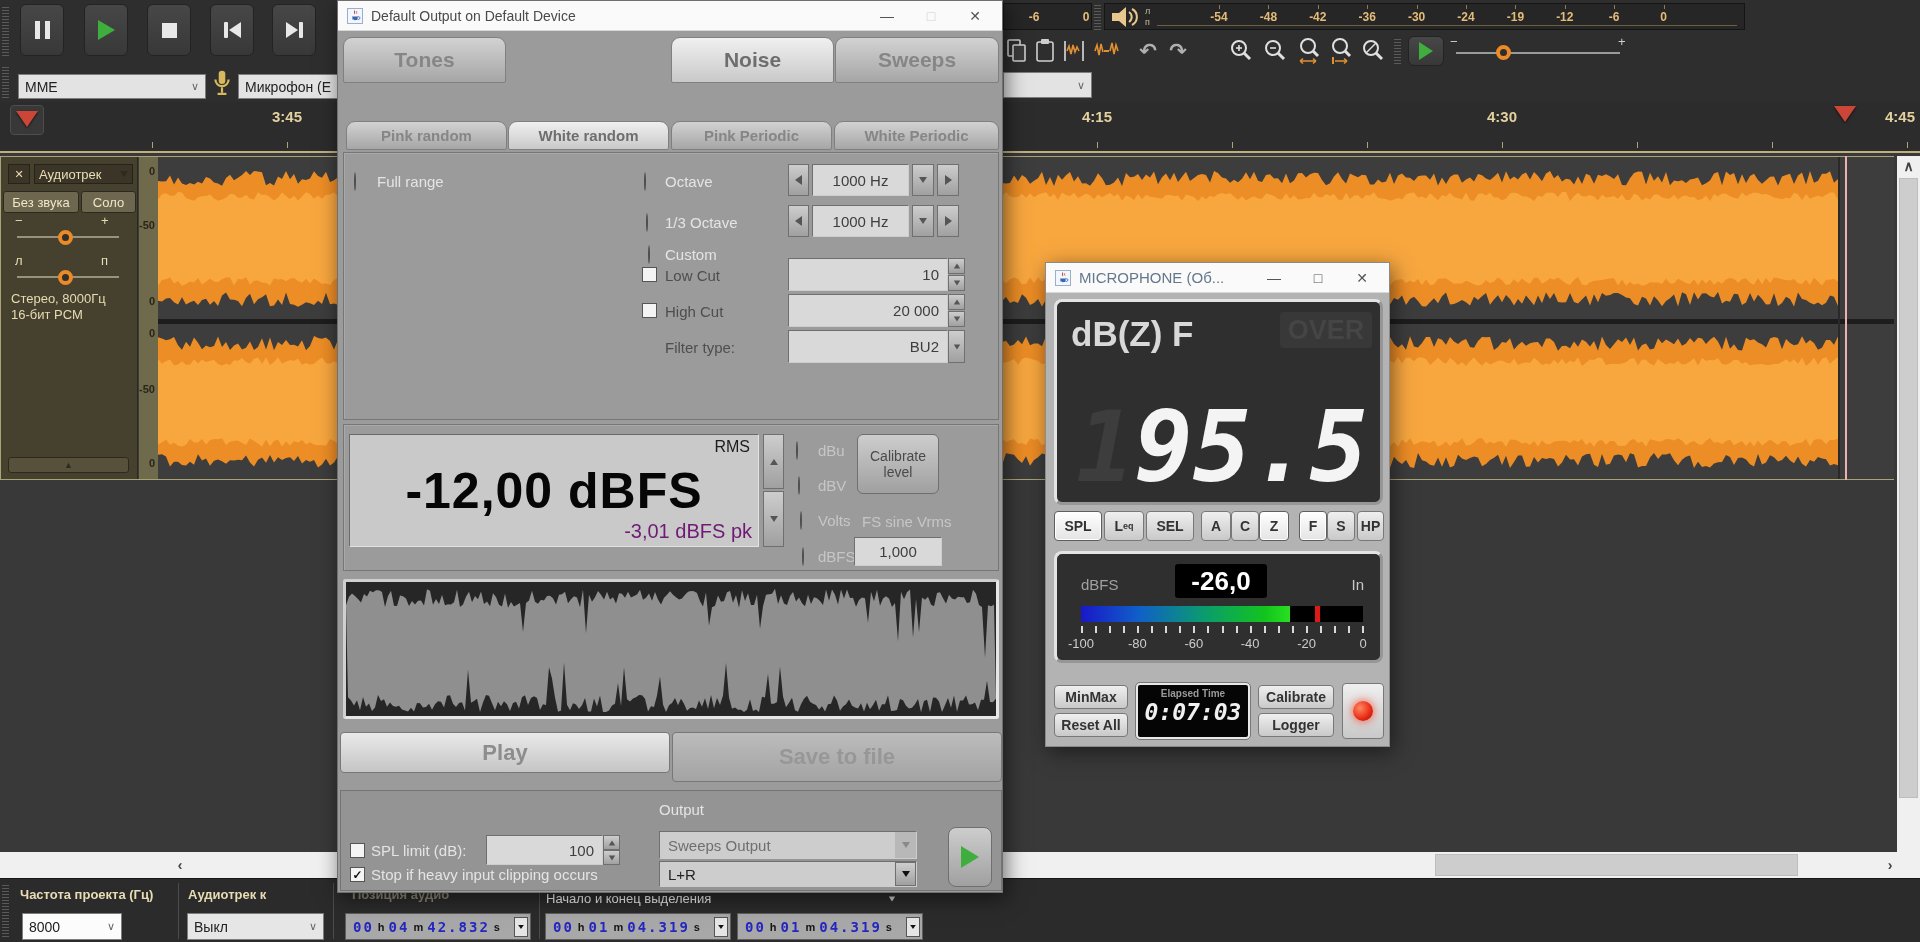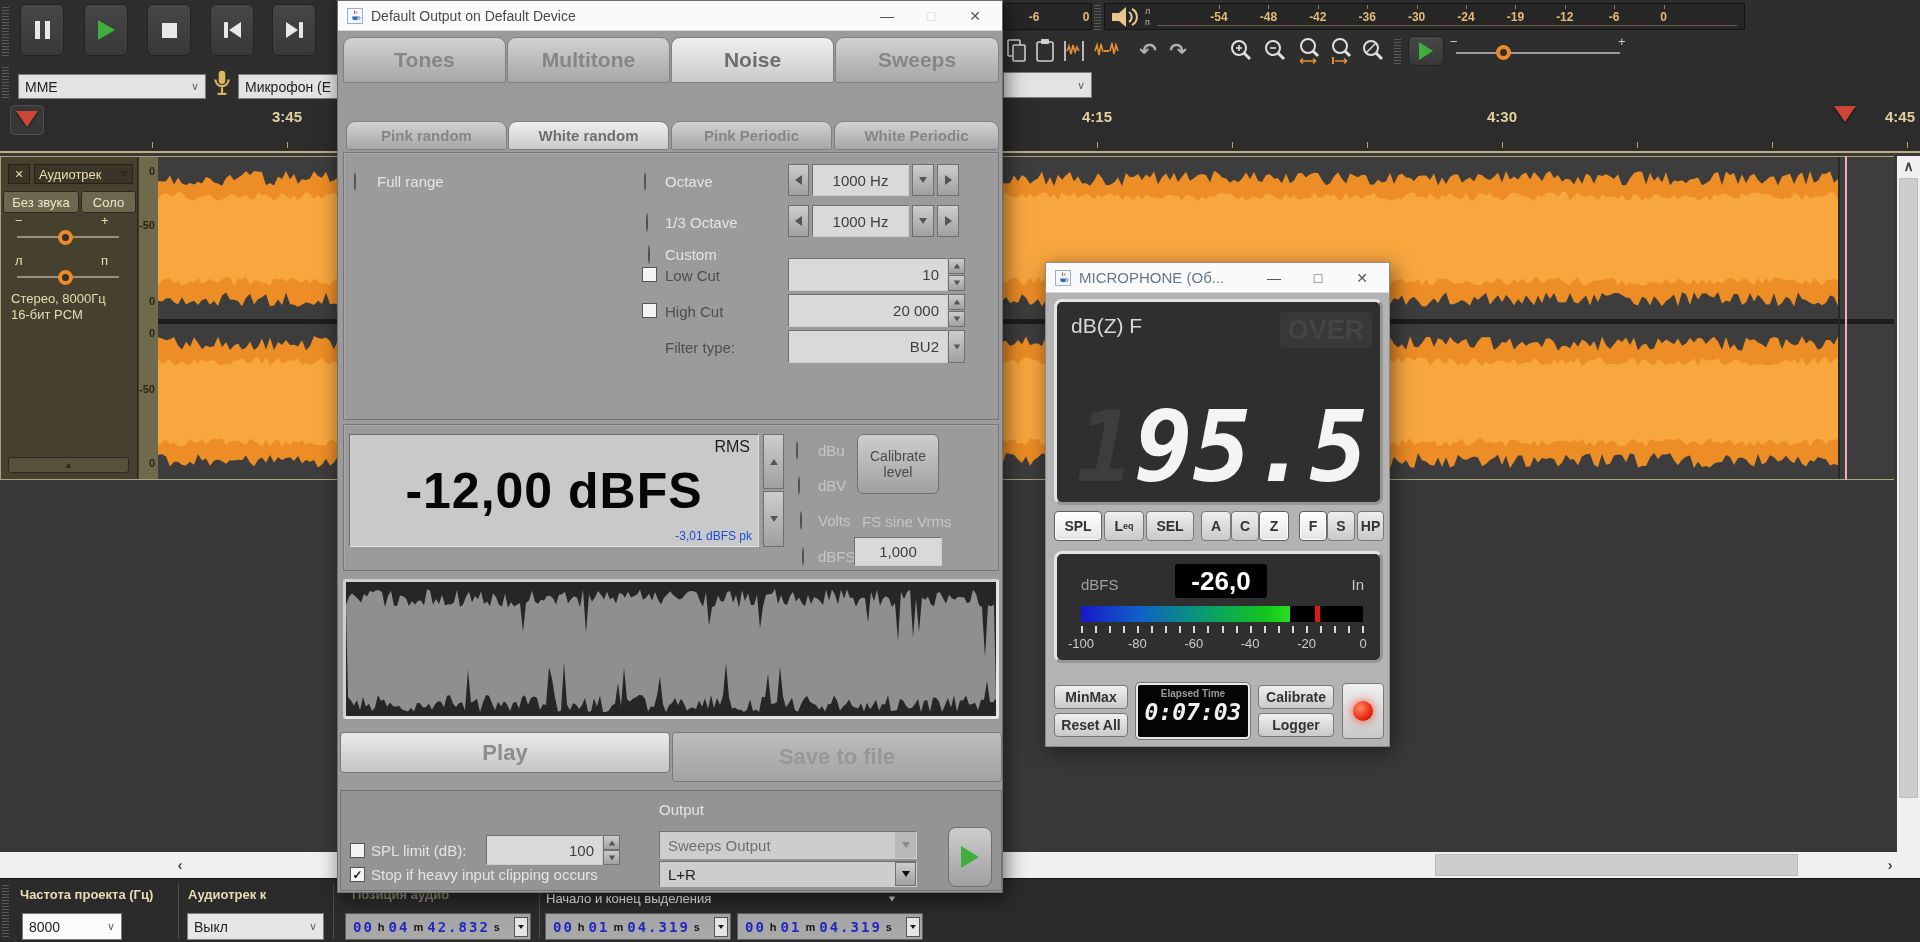--- a/index.html
+++ b/index.html
@@ -401,21 +401,20 @@
             <path d="M7 2c2 1-1 2 1 3.5" stroke="#c84828" fill="none" stroke-width="1.2"></path>
             <path d="M9.5 2.5c1.5.8-.8 1.6.8 2.8" stroke="#c84828" fill="none" stroke-width="1"></path>
           </svg>
         </span>
       <span>Default Output on Default Device</span>
       <span class="wbtn" style="margin-left:auto">—</span>
       <span class="wbtn dis">□</span>
       <span class="wbtn">✕</span>
     </div>
     <div class="abs tab" style="left:5px;top:36px;width:163px;height:46px;font-size:21px">Tones</div>
-    <div class="abs tab" style="left:169px;top:36px;width:163px;height:46px;font-size:21px">Multitone</div>
     <div class="abs tab on" style="left:333px;top:36px;width:163px;height:46px;font-size:21px">Noise</div>
     <div class="abs tab" style="left:497px;top:36px;width:164px;height:46px;font-size:21px">Sweeps</div>
 
     <div class="abs tab" style="left:8px;top:120px;width:161px;height:29px;font-size:15px">Pink random</div>
     <div class="abs tab on" style="left:170px;top:120px;width:161px;height:29px;font-size:15px">White random</div>
     <div class="abs tab" style="left:333px;top:120px;width:161px;height:29px;font-size:15px">Pink Periodic</div>
     <div class="abs tab" style="left:496px;top:120px;width:165px;height:29px;font-size:15px">White Periodic</div>
 
     <div class="abs gbox" style="left:5px;top:151px;width:656px;height:268px">
       <span class="abs radio on" style="left:10px;top:20px"></span>
@@ -478,21 +477,21 @@
         </div>
       <div class="abs spb" style="left:604px;top:177px;width:17px;height:33px">
           <span class="tri-d" style="transform:scale(.8)"></span>
         </div>
     </div>
 
     <div class="abs gbox" style="left:5px;top:423px;width:656px;height:147px">
       <div class="abs" style="left:5px;top:9px;width:410px;height:113px;background:#c9c9c9;border:1px solid #6a6a6a;border-right-color:#e2e2e2;border-bottom-color:#e2e2e2">
         <span class="abs" style="right:8px;top:3px;color:#1c1c1c;font-size:16px">RMS</span>
         <div class="ctr" style="height:100%;font-size:50px;font-weight:bold;color:#060606;letter-spacing:1px">-12,00 dBFS</div>
-        <span class="abs" style="right:6px;bottom:3px;color:#1d4ed8;font-size:12px">-3,01 dBFS pk</span>
+        <span class="abs" style="right:6px;bottom:3px;color:#701a75;font-size:20px">-3,01 dBFS pk</span>
       </div>
       <div class="abs spb" style="left:419px;top:9px;width:21px;height:55px">
           <span class="tri-u"></span>
         </div>
       <div class="abs spb" style="left:419px;top:66px;width:21px;height:56px">
           <span class="tri-d"></span>
         </div>
       <span class="abs radio" style="left:452px;top:17px"></span>
       <span class="abs rlab" style="left:474px;top:17px">dBu</span>
       <span class="abs radio" style="left:452px;top:52px"></span>
@@ -565,21 +564,21 @@
             <path d="M9.5 2.5c1.5.8-.8 1.6.8 2.8" stroke="#c84828" fill="none" stroke-width="1"></path>
           </svg>
         </span>
       <span style="font-size:15px">MICROPHONE (Об...</span>
       <span class="wbtn" style="margin-left:auto">—</span>
       <span class="wbtn">□</span>
       <span class="wbtn">✕</span>
     </div>
 
     <div class="lcd" style="left:8px;top:36px;width:329px;height:206px">
-      <span class="abs" style="left:14px;top:12px;color:#d8d8d8;font-size:21px;font-weight:normal">dB(Z) F</span>
+      <span class="abs" style="left:14px;top:12px;color:#d8d8d8;font-size:35px;font-weight:bold">dB(Z) F</span>
       <div class="abs ctr" style="right:8px;top:10px;width:92px;height:36px;background:#383838;border-radius:4px;color:#454545;font-size:27px;font-weight:bold">OVER</div>
       <div class="abs seg" style="right:12px;bottom:6px;font-size:97px;line-height:1;color:#f4f4f4">
         <span style="color:#3d3d3d">1</span><span>95.5</span>
       </div>
     </div>
 
     <div class="sbtn on" style="left:8px;top:248px;width:48px;height:30px">
         <span>SPL</span>
       </div>
     <div class="sbtn" style="left:58px;top:248px;width:40px;height:30px">

